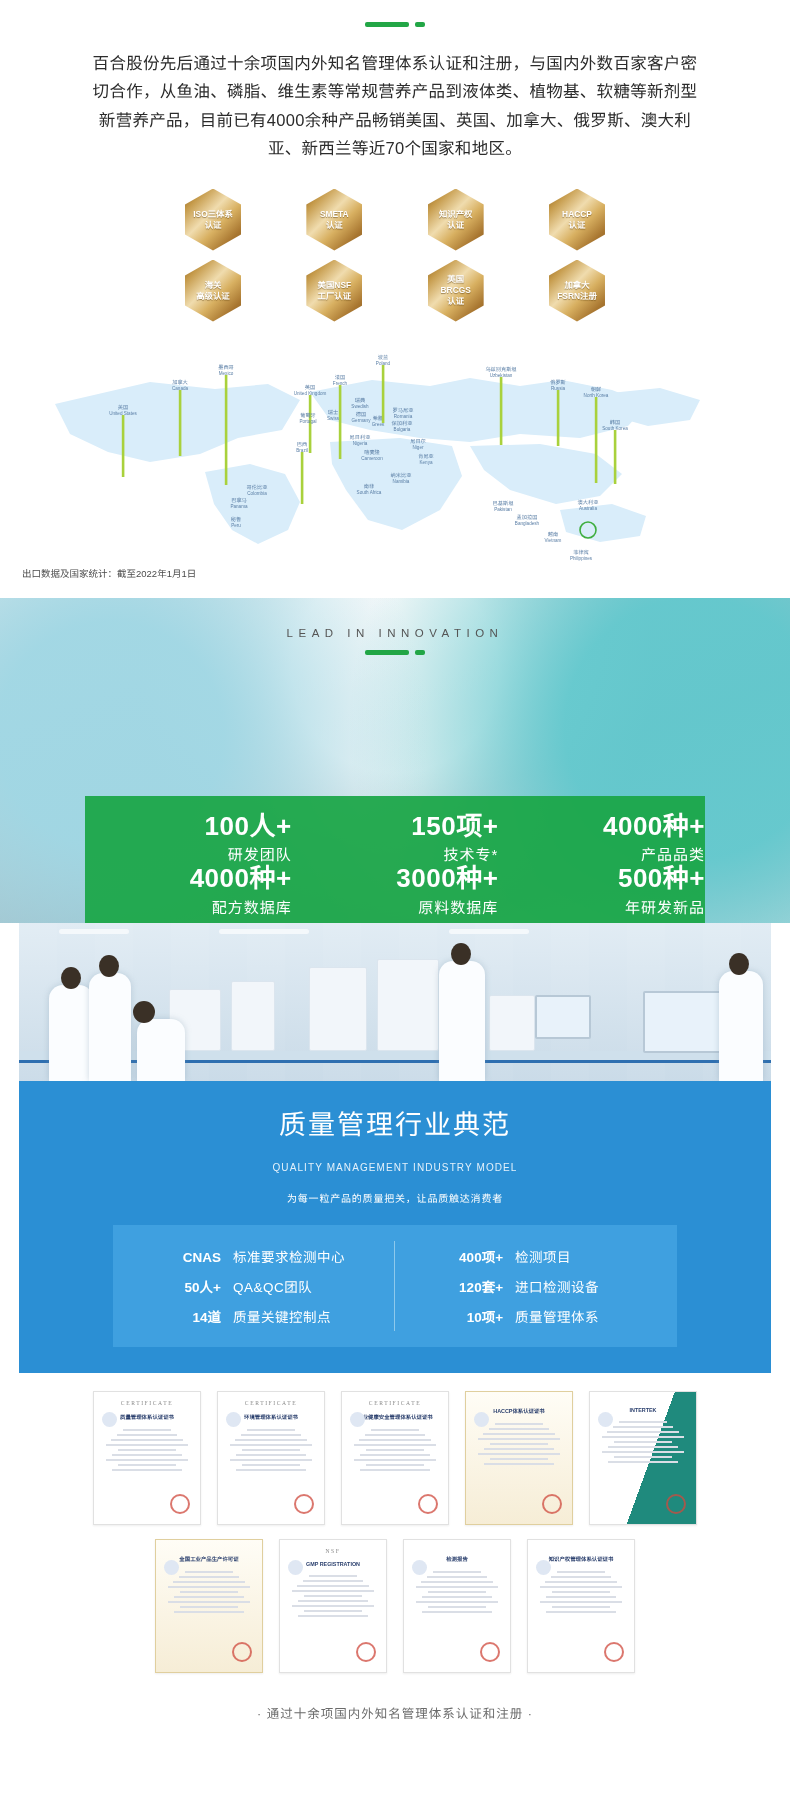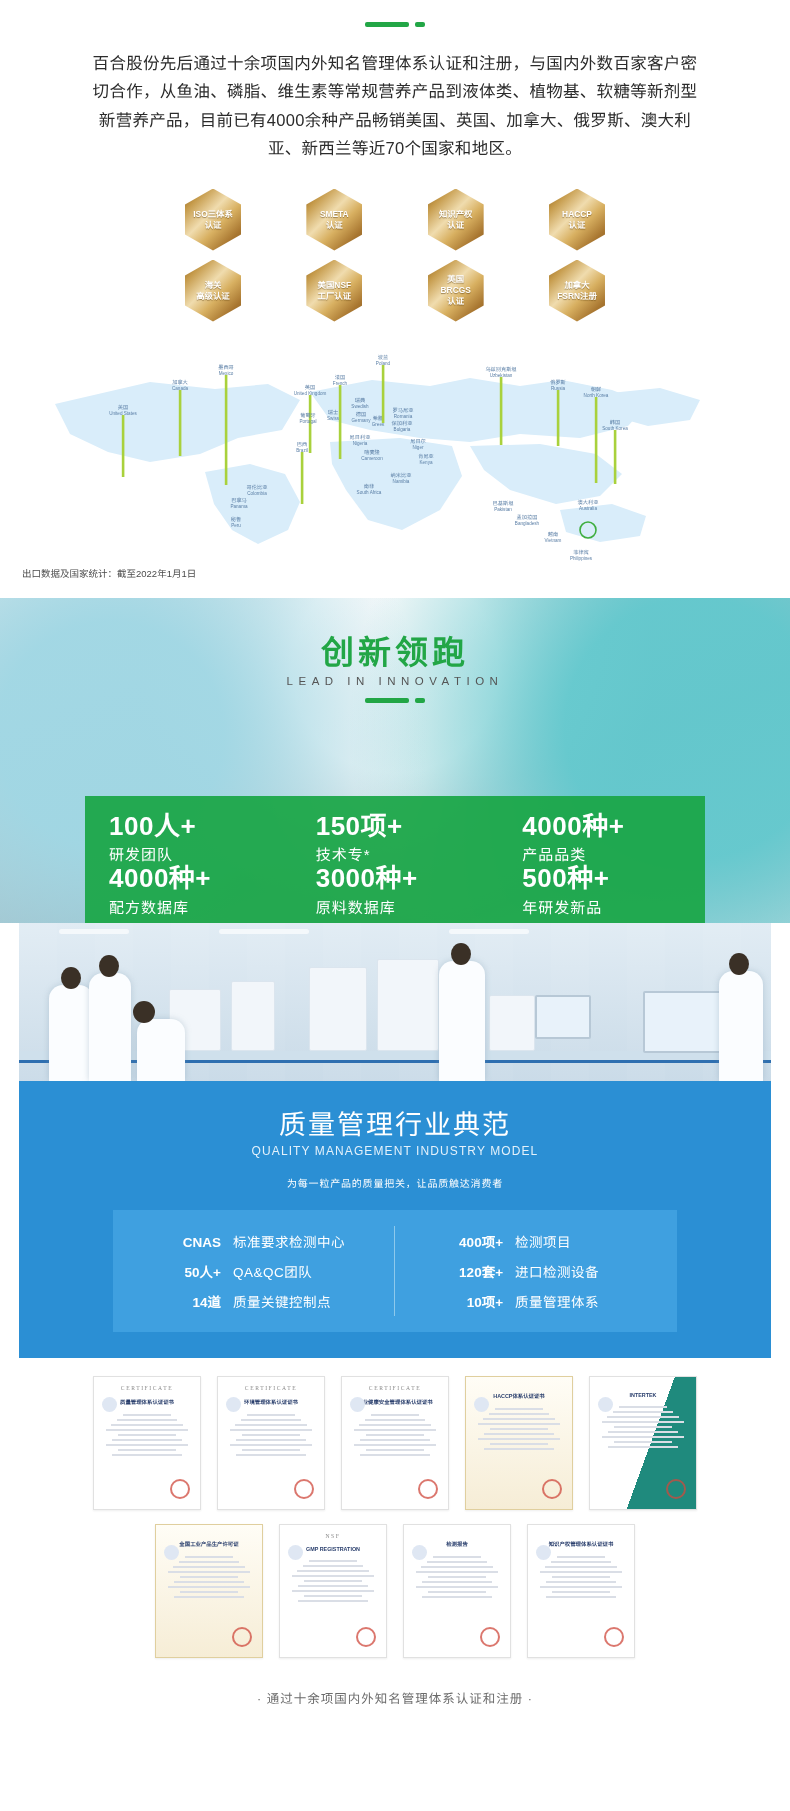--- a/index.html
+++ b/index.html
@@ -75,21 +75,21 @@
     letter-spacing: 5.5px;
   }
   .hero-rule { margin-top: 11px; }
 
   .stats {
     position: absolute; left: 85px; top: 198px;
     width: 620px;
     background: rgba(26,166,70,.93);
     padding: 16px 0 18px;
   }
-  .stats-row { display: flex; }
+  .stats-row { display: flex; text-align: right; }
   .stat { flex: 1; padding-left: 24px; }
   .stat-num {
     color: #fff; font-weight: bold; font-size: 26px; line-height: 1.15;
     letter-spacing: .5px;
   }
   .stat-label {
     color: #fff; font-size: 15px; margin-top: 2px; letter-spacing: 1px;
   }
 
   
@@ -120,21 +120,21 @@
 
   
   .quality {
     width: 752px; margin: 0 auto; background: #2b8fd4;
     padding: 22px 0 26px; text-align: center;
   }
   .q-title {
     color: #fff; font-size: 27px; font-weight: normal; letter-spacing: 2px;
   }
   .q-sub {
-    color: #e3f1fb; font-size: 12px; margin-top: 2px; letter-spacing: 1.1px;
+    color: #e3f1fb; font-size: 10px; margin-top: 20px; letter-spacing: 1.1px;
   }
   .q-lead {
     color: #ffffff; font-size: 10px; margin-top: 17px; letter-spacing: .8px;
   }
   .q-panel {
     margin: 20px auto 0; width: 564px;
     background: #3fa0e0; padding: 16px 0;
     display: flex; justify-content: center; align-items: stretch;
   }
   .q-col { width: 300px; }
@@ -327,21 +327,20 @@
             <text x="588" y="176" text-anchor="middle" font-size="4.6" fill="#5b7fa6">Australia</text>
             <circle cx="588" cy="196" r="8" fill="none" stroke="#3fae3f" stroke-width="1.6"></circle>
           </g>
       </svg>
     </div>
     <div class="map-note">出口数据及国家统计：截至2022年1月1日</div>
   </section>
 
   <section class="hero">
     <div class="hero-head">
-      <div class="hero-title">创新领跑</div>
       <div class="hero-sub">LEAD IN INNOVATION</div>
       <div class="dash-rule hero-rule">
         <i class="bar long"></i>
         <i class="bar dot"></i>
       </div>
     </div>
 
     <div class="stats">
       <div class="stats-row">
         <div class="stat">

